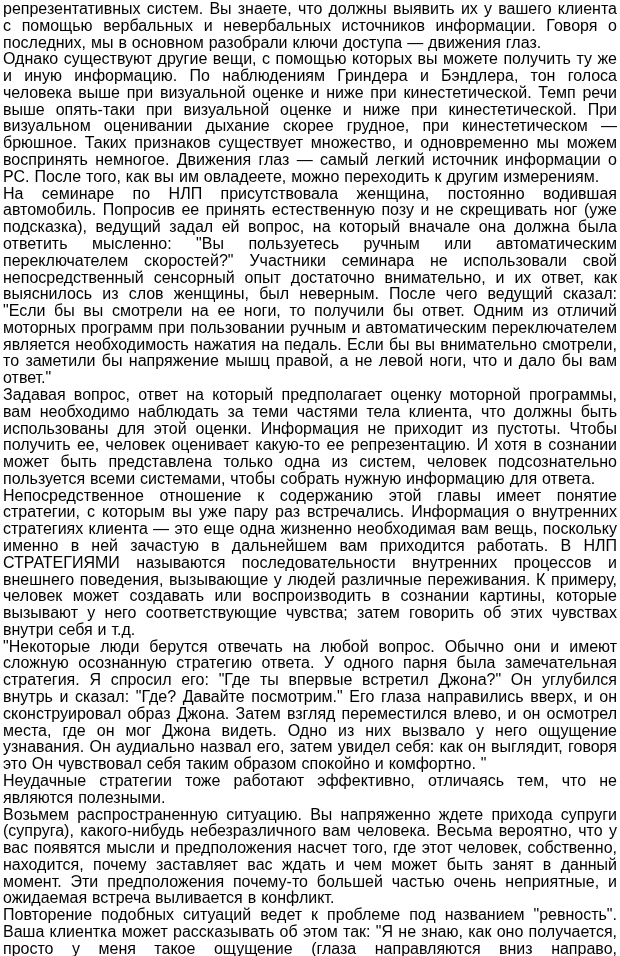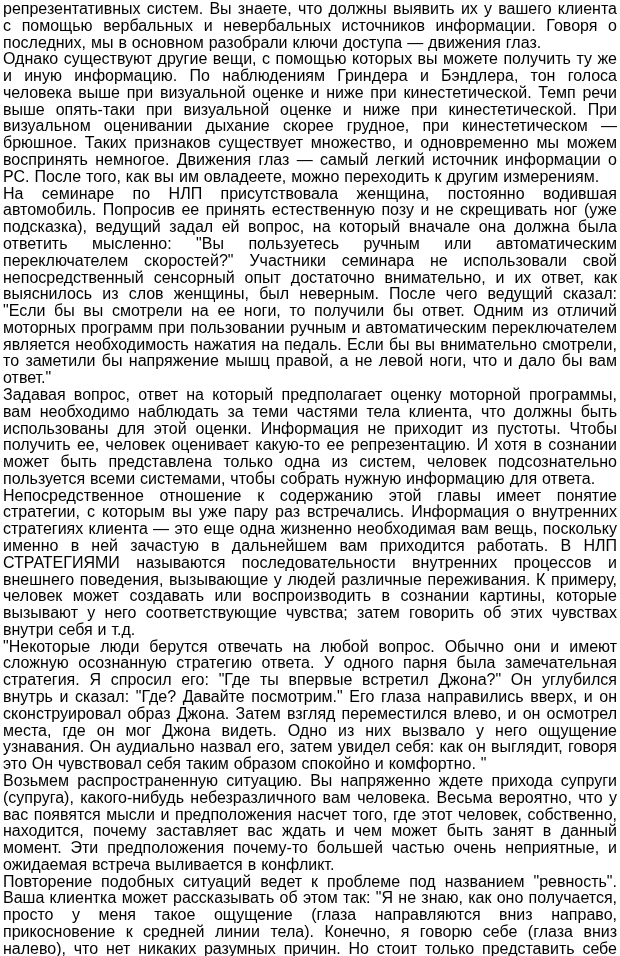--- a/index.html
+++ b/index.html
@@ -31,16 +31,17 @@
 </head>
 <body>
 
 <div class="page">
   <p>репрезентативных систем. Вы знаете, что должны выявить их у вашего клиента с помощью вербальных и невербальных источников информации. Говоря о последних, мы в основном разобрали ключи доступа — движения глаз.</p>
   <p>Однако существуют другие вещи, с помощью которых вы можете получить ту же и иную информацию. По наблюдениям Гриндера и Бэндлера, тон голоса человека выше при визуальной оценке и ниже при кинестетической. Темп речи выше опять-таки при визуальной оценке и ниже при кинестетической. При визуальном оценивании дыхание скорее грудное, при кинестетическом — брюшное. Таких признаков существует множество, и одновременно мы можем воспринять немногое. Движения глаз — самый легкий источник информации о РС. После того, как вы им овладеете, можно переходить к другим измерениям.</p>
   <p>На семинаре по НЛП присутствовала женщина, постоянно водившая автомобиль. Попросив ее принять естественную позу и не скрещивать ног (уже подсказка), ведущий задал ей вопрос, на который вначале она должна была ответить мысленно: "Вы пользуетесь ручным или автоматическим переключателем скоростей?" Участники семинара не использовали свой непосредственный сенсорный опыт достаточно внимательно, и их ответ, как выяснилось из слов женщины, был неверным. После чего ведущий сказал: "Если бы вы смотрели на ее ноги, то получили бы ответ. Одним из отличий моторных программ при пользовании ручным и автоматическим переключателем является необходимость нажатия на педаль. Если бы вы внимательно смотрели, то заметили бы напряжение мышц правой, а не левой ноги, что и дало бы вам ответ."</p>
   <p>Задавая вопрос, ответ на который предполагает оценку моторной программы, вам необходимо наблюдать за теми частями тела клиента, что должны быть использованы для этой оценки. Информация не приходит из пустоты. Чтобы получить ее, человек оценивает какую-то ее репрезентацию. И хотя в сознании может быть представлена только одна из систем, человек подсознательно пользуется всеми системами, чтобы собрать нужную информацию для ответа.</p>
   <p>Непосредственное отношение к содержанию этой главы имеет понятие стратегии, с которым вы уже пару раз встречались. Информация о внутренних стратегиях клиента — это еще одна жизненно необходимая вам вещь, поскольку именно в ней зачастую в дальнейшем вам приходится работать. В НЛП СТРАТЕГИЯМИ называются последовательности внутренних процессов и внешнего поведения, вызывающие у людей различные переживания. К примеру, человек может создавать или воспроизводить в сознании картины, которые вызывают у него соответствующие чувства; затем говорить об этих чувствах внутри себя и т.д.</p>
   <p>"Некоторые люди берутся отвечать на любой вопрос. Обычно они и имеют сложную осознанную стратегию ответа. У одного парня была замечательная стратегия. Я спросил его: "Где ты впервые встретил Джона?" Он углубился внутрь и сказал: "Где? Давайте посмотрим." Его глаза направились вверх, и он сконструировал образ Джона. Затем взгляд переместился влево, и он осмотрел места, где он мог Джона видеть. Одно из них вызвало у него ощущение узнавания. Он аудиально назвал его, затем увидел себя: как он выглядит, говоря это Он чувствовал себя таким образом спокойно и комфортно. "</p>
+  <p>Неудачные стратегии тоже работают эффективно, отличаясь тем, что не являются полезными.</p>
   <p>Возьмем распространенную ситуацию. Вы напряженно ждете прихода супруги (супруга), какого-нибудь небезразличного вам человека. Весьма вероятно, что у вас появятся мысли и предположения насчет того, где этот человек, собственно, находится, почему заставляет вас ждать и чем может быть занят в данный момент. Эти предположения почему-то большей частью очень неприятные, и ожидаемая встреча выливается в конфликт.</p>
   <p>Повторение подобных ситуаций ведет к проблеме под названием "ревность". Ваша клиентка может рассказывать об этом так: "Я не знаю, как оно получается, просто у меня такое ощущение (глаза направляются вниз направо, прикосновение к средней линии тела). Конечно, я говорю себе (глаза вниз налево), что нет никаких разумных причин. Но стоит только представить себе (глаза вверх и направо), что он может там... я чувствую жуткую злость!" ( Глаза вниз и направо.)</p>
 
 </div>
 
 </body></html>

